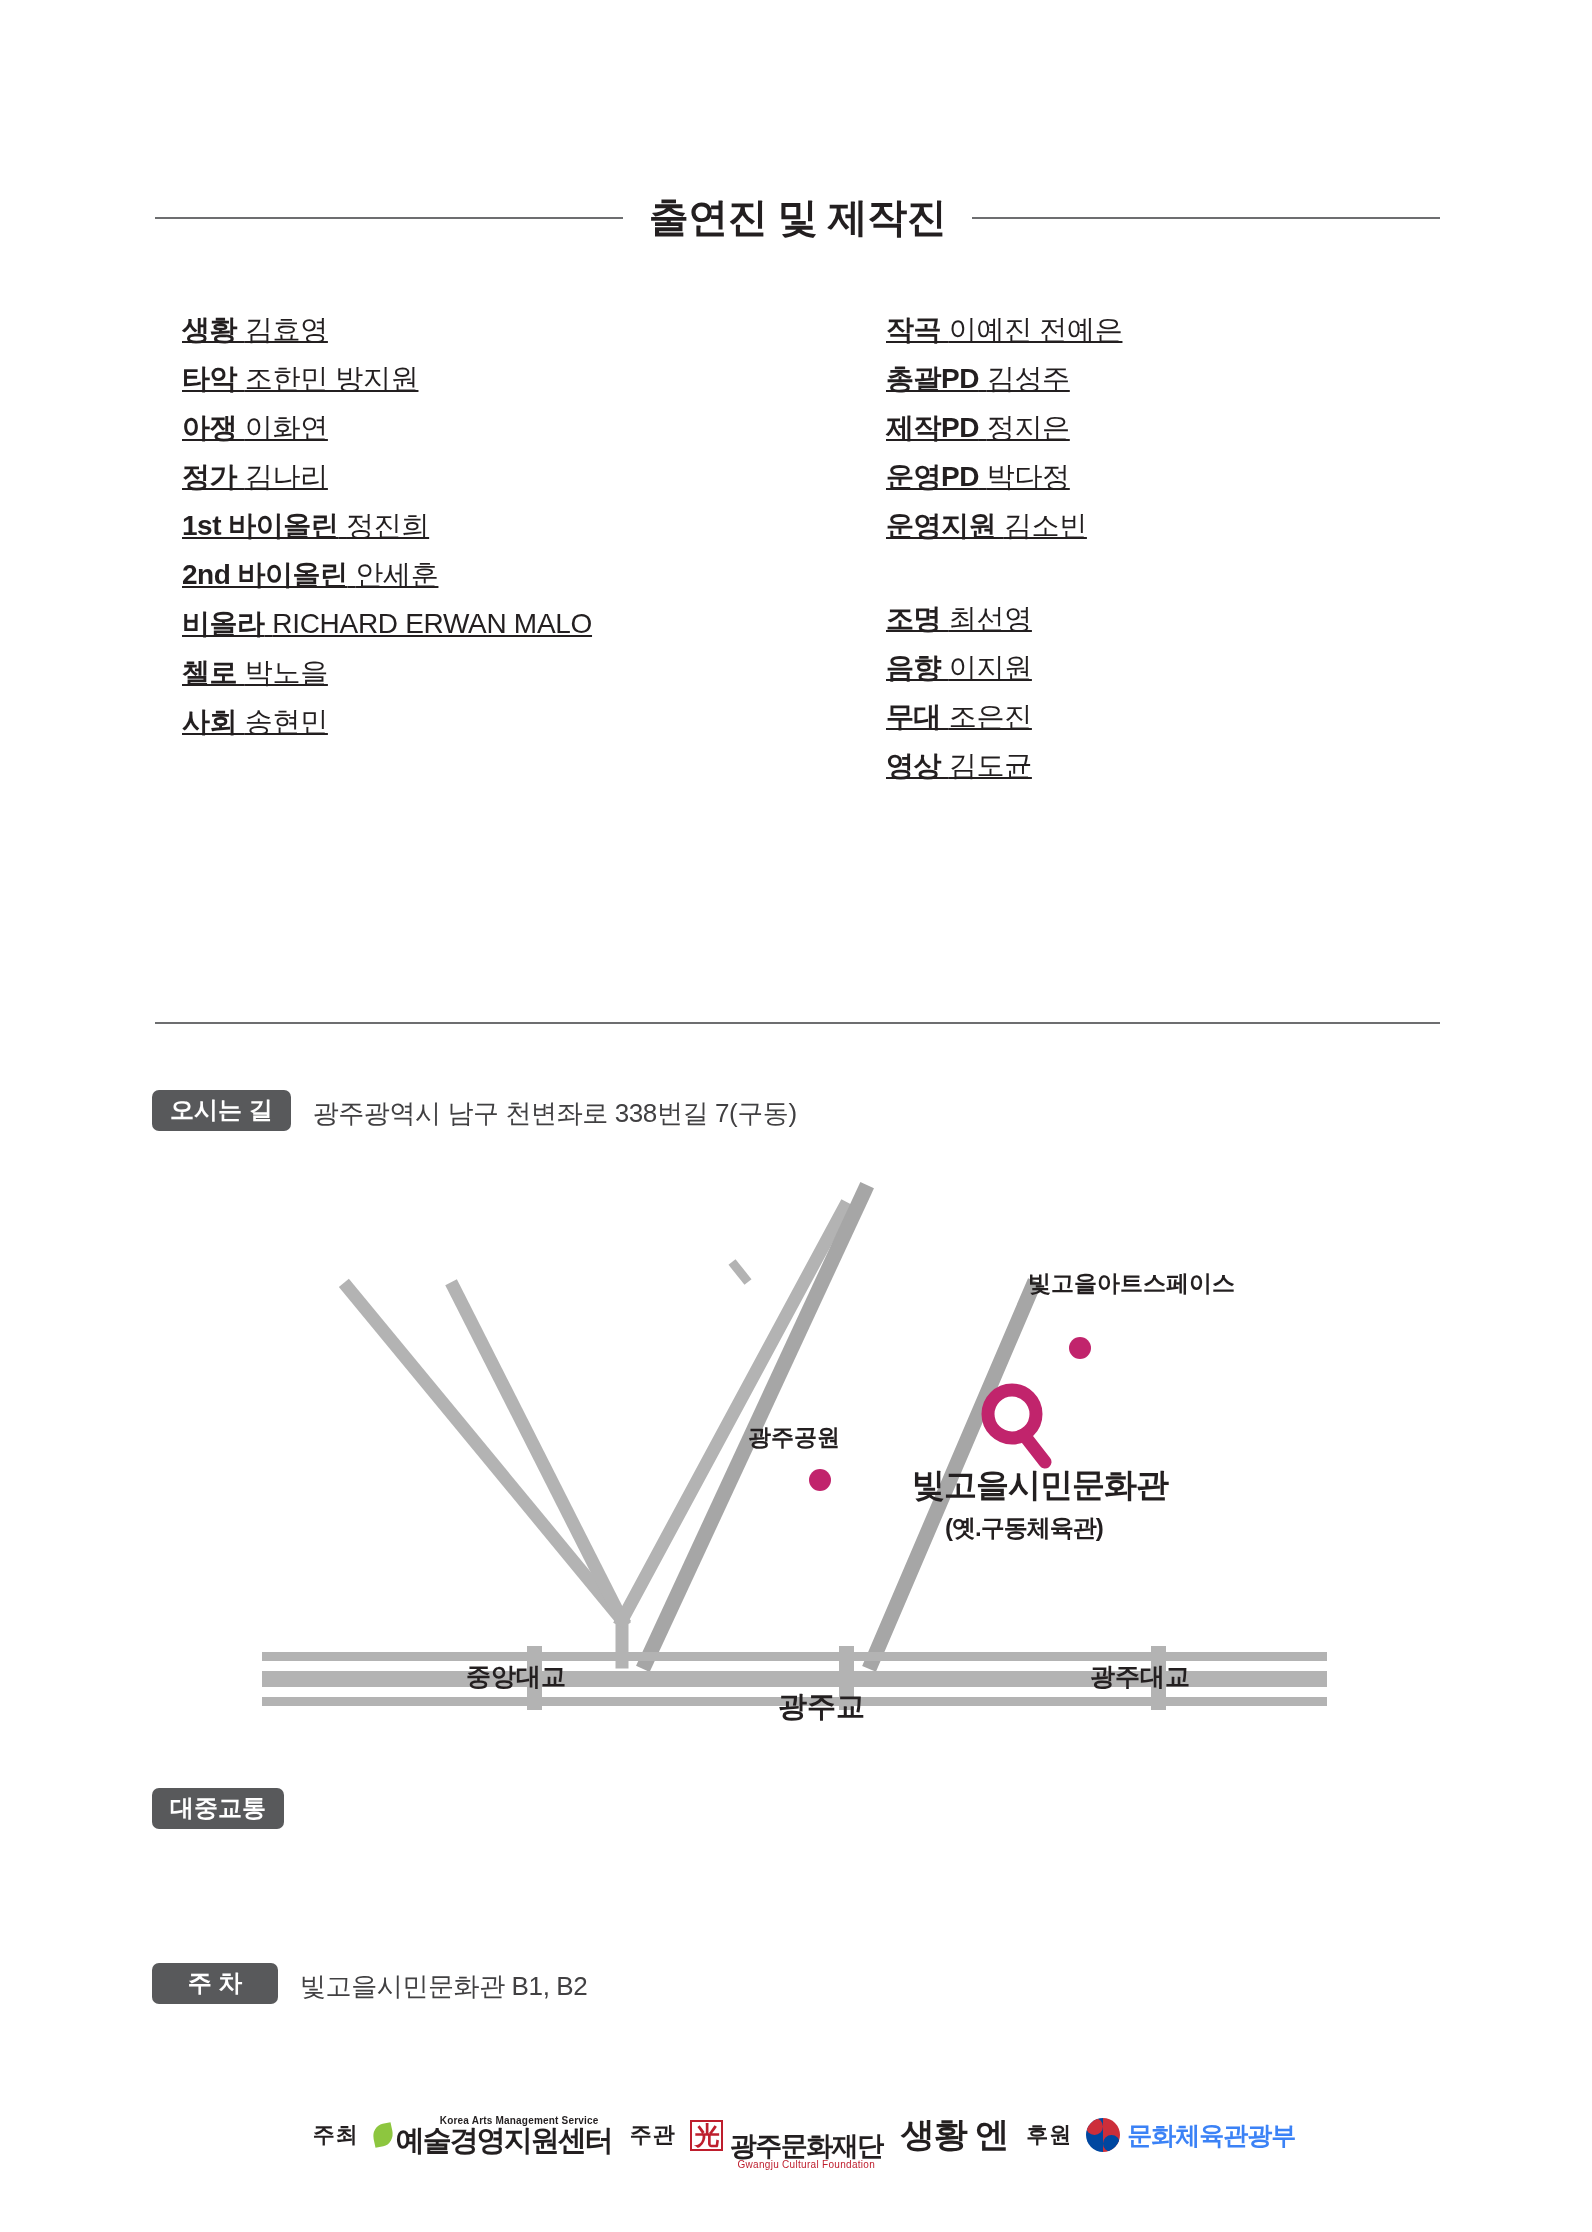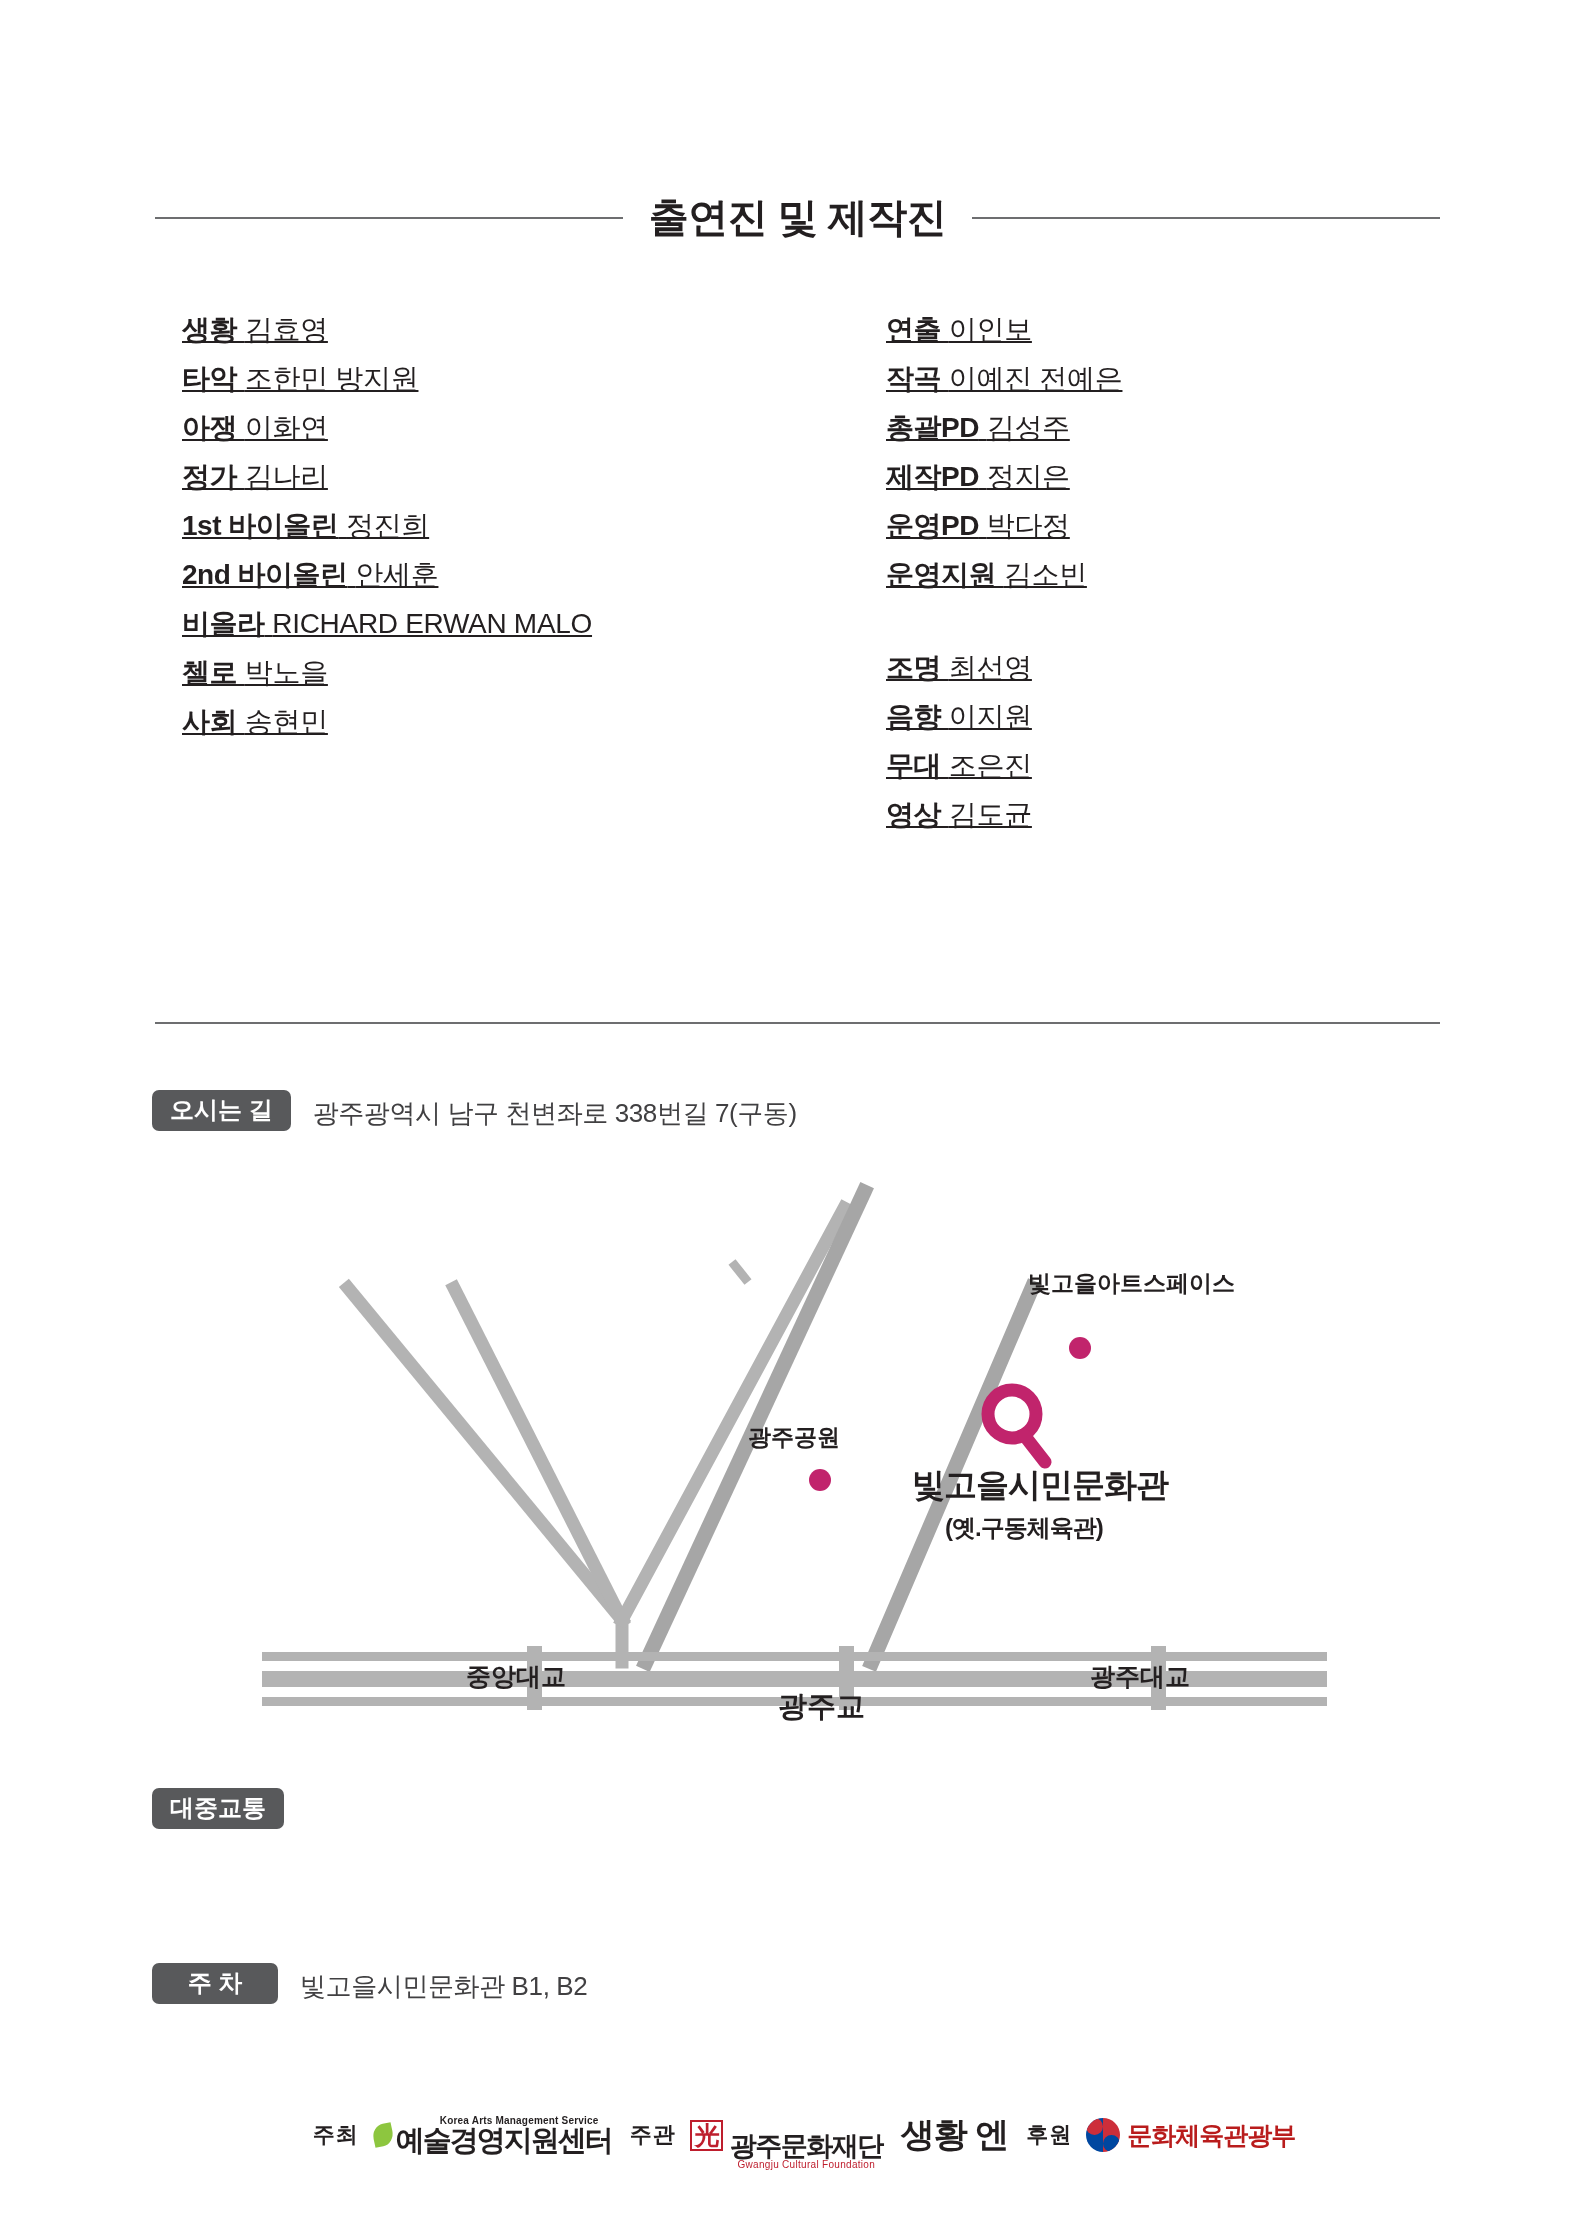--- a/index.html
+++ b/index.html
@@ -191,21 +191,21 @@
   .taegeuk {
     width: 34px; height: 34px; border-radius: 50%;
     background: linear-gradient(90deg, #0047a0 50%, #cd2e3a 50%);
     position: relative; overflow: hidden;
   }
   .taegeuk::before, .taegeuk::after {
     content: ""; position: absolute; width: 17px; height: 17px; border-radius: 50%;
   }
   .taegeuk::before { background: #cd2e3a; left: 0; top: 0; }
   .taegeuk::after { background: #0047a0; right: 0; bottom: 0; }
-  .mcst { font-size: 25px; font-weight: 700; color: #b91c1c; letter-spacing: -1px; }
+  .mcst { font-size: 25px; font-weight: 700; color: #3b82f6; letter-spacing: -1px; }
 </style>
 </head>
 <body>
 
 <div class="credits-header">
   <div class="rule"></div>
   <div class="credits-title">출연진 및 제작진</div>
   <div class="rule"></div>
 </div>
 
@@ -216,21 +216,20 @@
     <div class="credit-line"><span class="role">아쟁</span> <span class="name">이화연</span></div>
     <div class="credit-line"><span class="role">정가</span> <span class="name">김나리</span></div>
     <div class="credit-line"><span class="role">1st 바이올린</span> <span class="name">정진희</span></div>
     <div class="credit-line"><span class="role">2nd 바이올린</span> <span class="name">안세훈</span></div>
     <div class="credit-line"><span class="role">비올라</span> <span class="name">RICHARD ERWAN MALO</span></div>
     <div class="credit-line"><span class="role">첼로</span> <span class="name">박노을</span></div>
     <div class="credit-line"><span class="role">사회</span> <span class="name">송현민</span></div>
   </div>
 
   <div class="credit-col right">
-    <div class="credit-line"><span class="role">연출</span> <span class="name">이인보</span></div>
     <div class="credit-line"><span class="role">작곡</span> <span class="name">이예진 전예은</span></div>
     <div class="credit-line"><span class="role">총괄PD</span> <span class="name">김성주</span></div>
     <div class="credit-line"><span class="role">제작PD</span> <span class="name">정지은</span></div>
     <div class="credit-line"><span class="role">운영PD</span> <span class="name">박다정</span></div>
     <div class="credit-line"><span class="role">운영지원</span> <span class="name">김소빈</span></div>
 
     <div class="credit-gap"></div>
 
     <div class="credit-line"><span class="role">조명</span> <span class="name">최선영</span></div>
     <div class="credit-line"><span class="role">음향</span> <span class="name">이지원</span></div>

